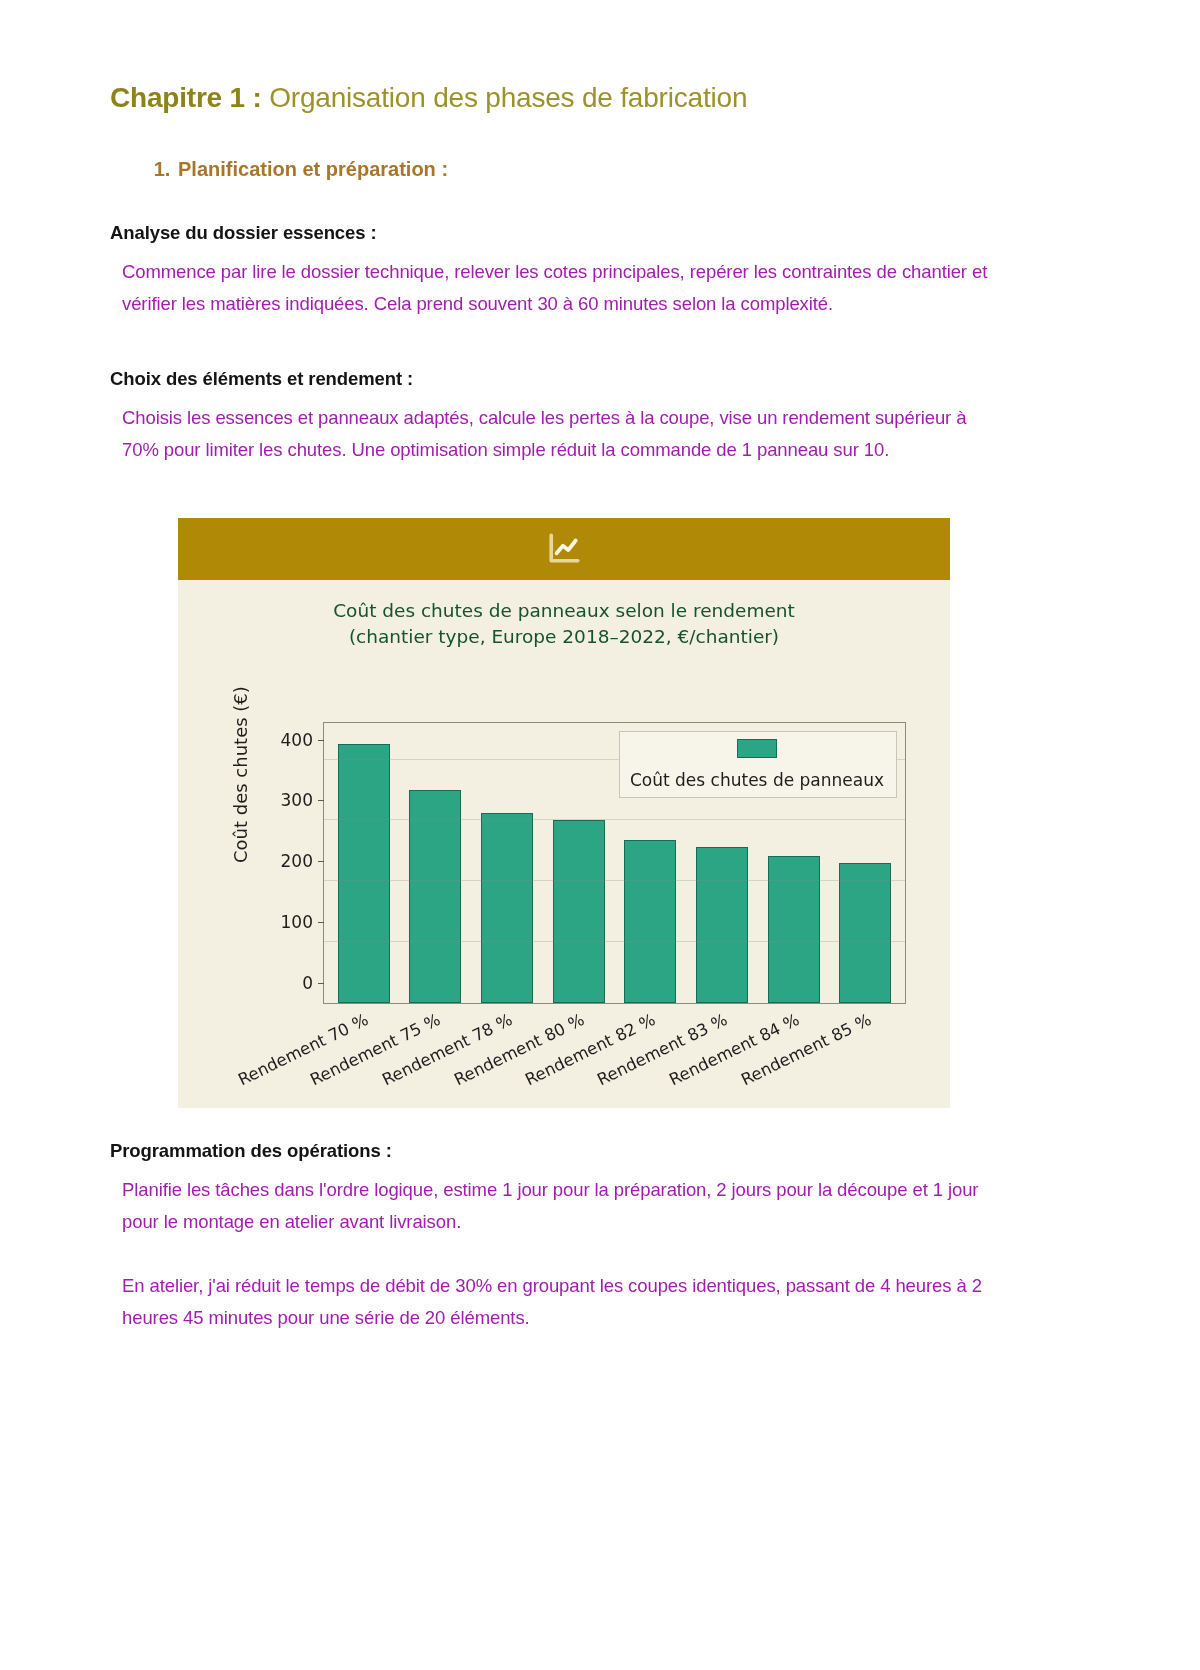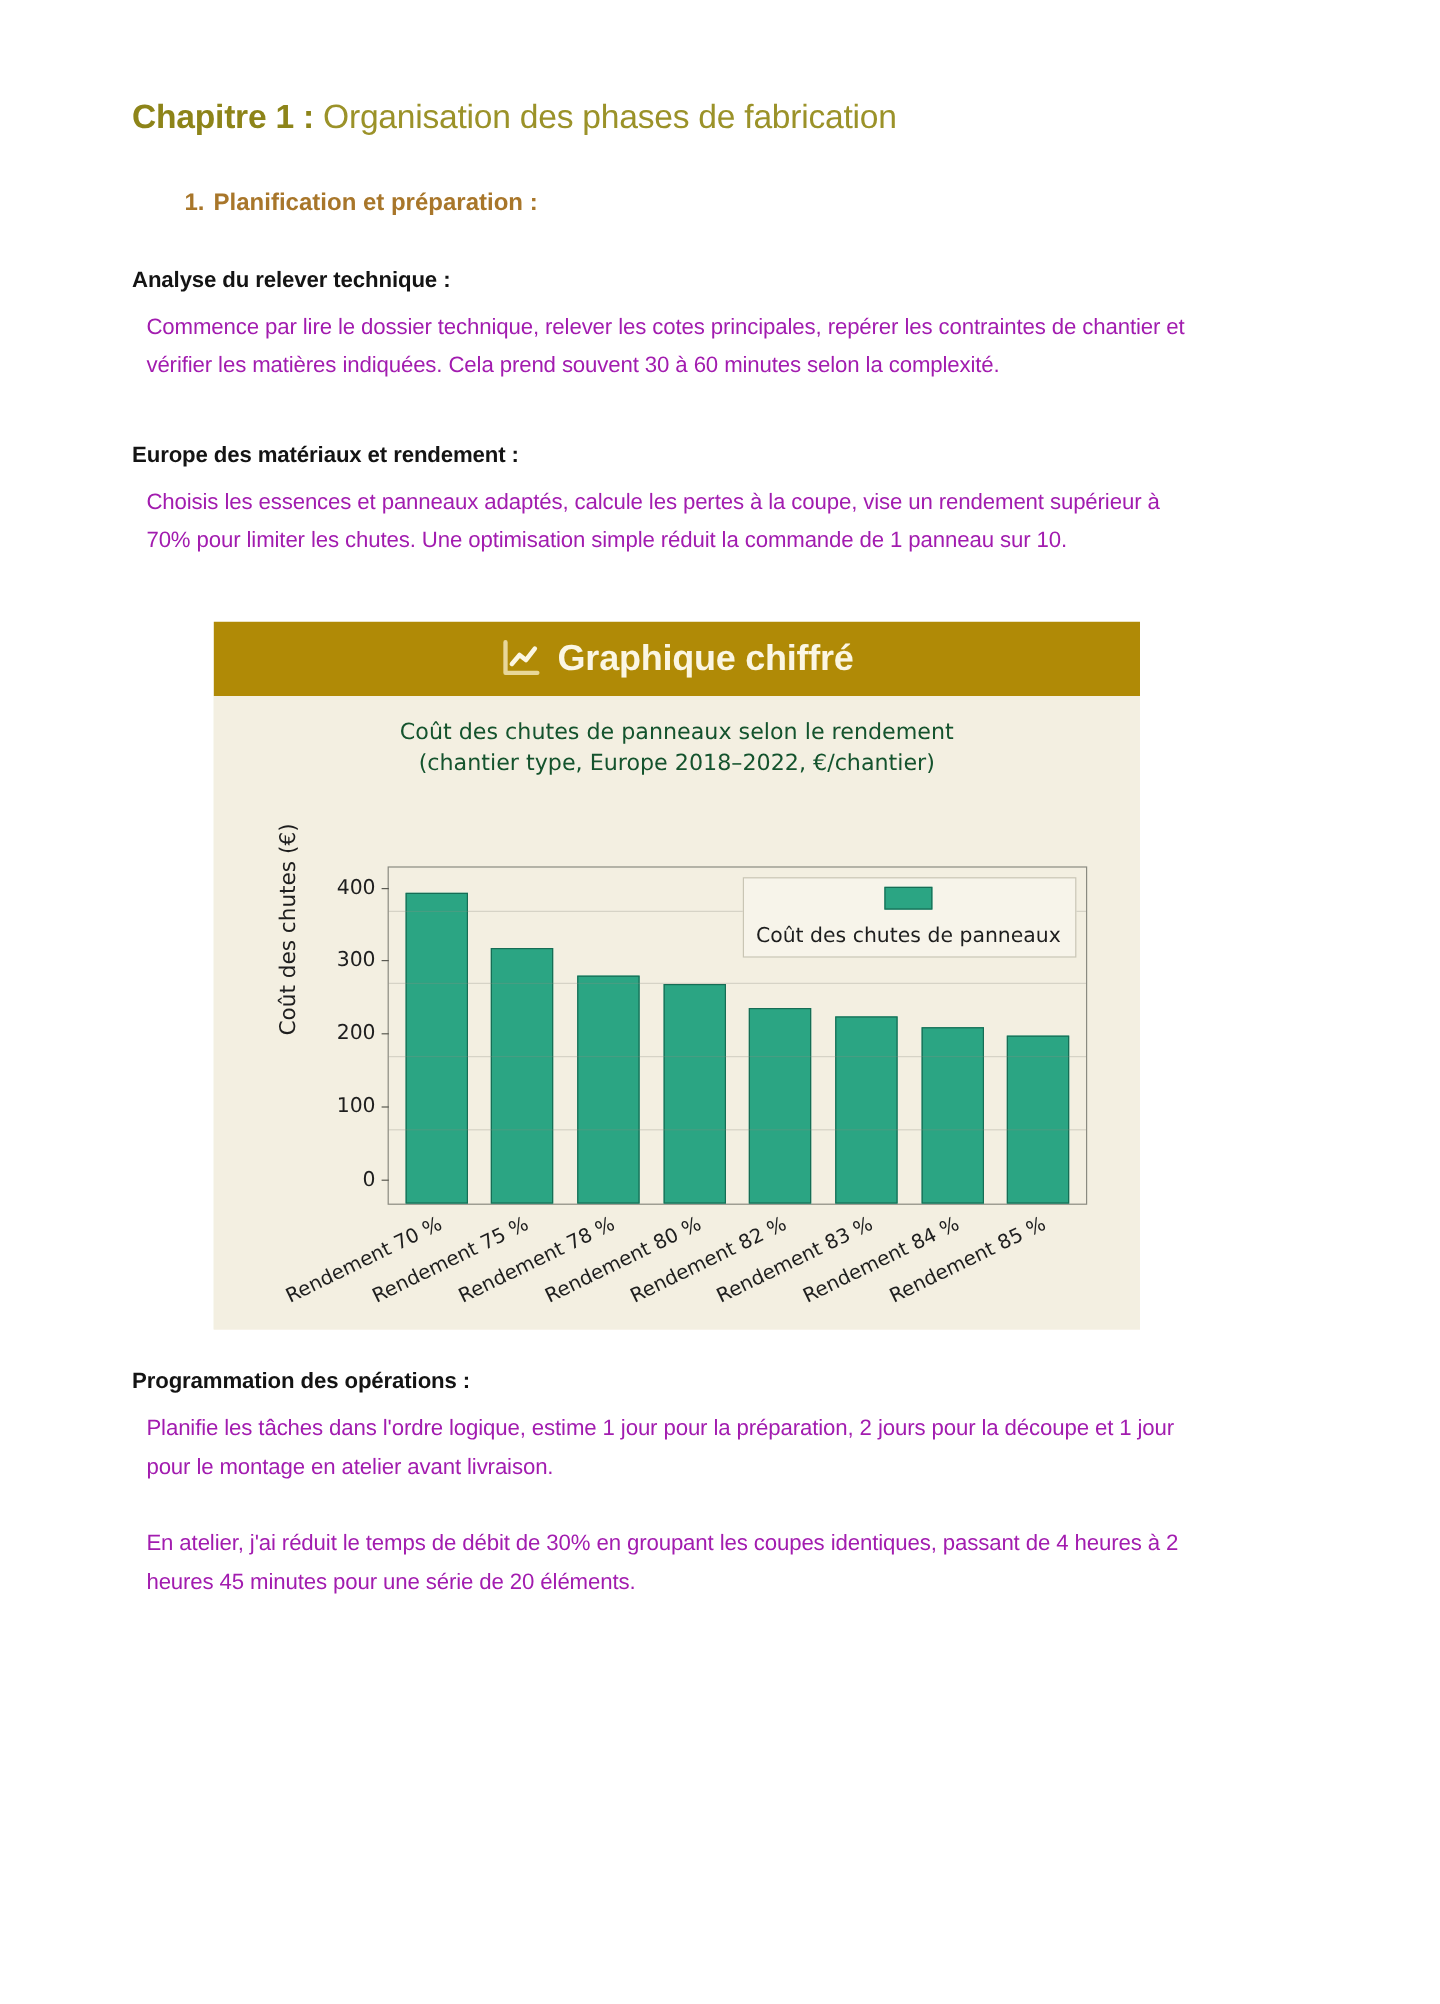--- a/index.html
+++ b/index.html
@@ -262,37 +262,36 @@
 
   <div class="chapter-title">
     <span class="bold">Chapitre 1 :</span><span class="rest"> Organisation des phases de fabrication</span>
   </div>
 
   <div class="section-number-row">
     <span class="num">1.</span><span>Planification et préparation :</span>
   </div>
 
   <div class="block" id="block-analyse">
-    <div class="lead">Analyse du relever technique :</div>
+    <div class="lead">Analyse du dossier essences :</div>
     <p class="body">Commence par lire le dossier technique, relever les cotes principales, repérer les contraintes de chantier et vérifier les matières indiquées. Cela prend souvent 30 à 60 minutes selon la complexité.</p>
   </div>
 
   <div class="block" id="block-materiaux">
-    <div class="lead">Europe des matériaux et rendement :</div>
+    <div class="lead">Choix des éléments et rendement :</div>
     <p class="body">Choisis les essences et panneaux adaptés, calcule les pertes à la coupe, vise un rendement supérieur à 70% pour limiter les chutes. Une optimisation simple réduit la commande de 1 panneau sur 10.</p>
   </div>
 
   <div class="chart-card">
 
     <div class="chart-card-header">
       <svg class="hdr-icon" viewBox="0 0 32 32">
         <path d="M4 3 L4 27 L29 27" fill="none" stroke="#e8d79a" stroke-width="3.4" stroke-linecap="round" stroke-linejoin="round"></path>
         <path d="M9 20 L15 13 L20 17 L27 8" fill="none" stroke="#fbf6e3" stroke-width="3.6" stroke-linecap="round" stroke-linejoin="round"></path>
       </svg>
-      <span class="hdr-text">Graphique chiffré</span>
     </div>
 
     <div class="chart-body">
 
       <div class="chart-title">
         <div>Coût des chutes de panneaux selon le rendement</div>
         <div>(chantier type, Europe 2018–2022, €/chantier)</div>
       </div>
 
       <div class="ylabel">Coût des chutes (€)</div>

